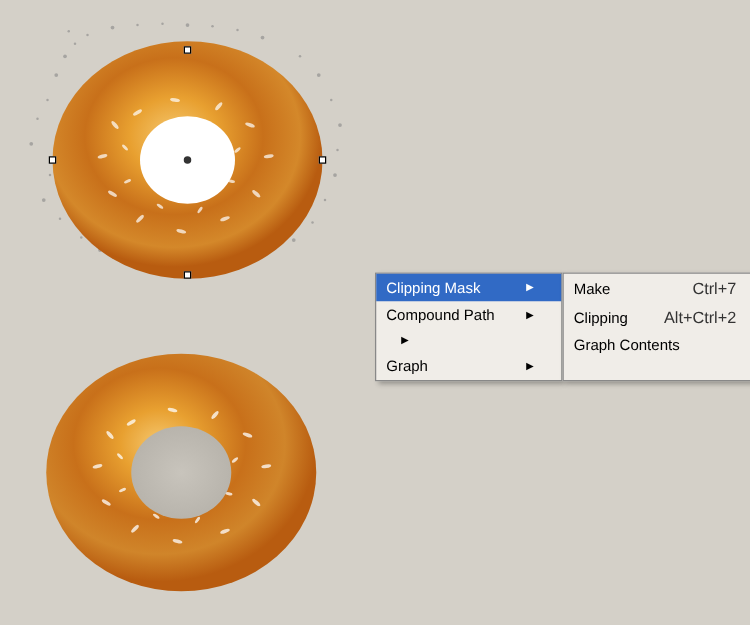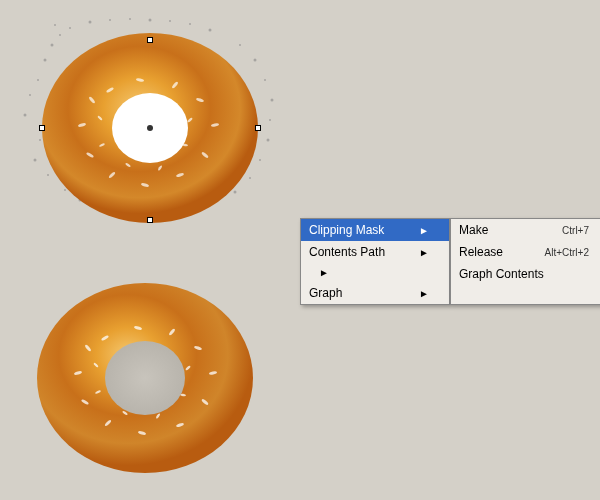--- a/index.html
+++ b/index.html
@@ -94,21 +94,21 @@
       justify-content: space-between;
     }
 
     .menu-item-label {
       flex: 1;
     }
 
     .menu-item-shortcut {
       margin-left: 20px;
       color: #333;
-      font-size: 10px;
+      font-size: 13px;
     }
 
     
     .handle {
       width: 6px;
       height: 6px;
       background: white;
       border: 1px solid black;
       position: absolute;
       transform: translate(-50%, -50%);
@@ -269,39 +269,39 @@
   </div>
 
   <div class="context-menu">
 
     <div class="menu-primary">
       <div class="menu-item active">
         <span class="menu-item-label">Clipping Mask</span>
         <span class="arrow">►</span>
       </div>
       <div class="menu-item">
-        <span class="menu-item-label">Contents Path</span>
+        <span class="menu-item-label">Compound Path</span>
         <span class="arrow">►</span>
       </div>
       <div class="menu-item">
         <span class="arrow">►</span>
       </div>
       <div class="menu-item">
         <span class="menu-item-label">Graph</span>
         <span class="arrow">►</span>
       </div>
     </div>
 
     <div class="menu-secondary">
       <div class="menu-item">
         <span class="menu-item-label">Make</span>
         <span class="menu-item-shortcut">Ctrl+7</span>
       </div>
       <div class="menu-item">
-        <span class="menu-item-label">Release</span>
+        <span class="menu-item-label">Clipping</span>
         <span class="menu-item-shortcut">Alt+Ctrl+2</span>
       </div>
       <div class="menu-item">
         <span class="menu-item-label">Graph Contents</span>
         <span class="menu-item-shortcut"></span>
       </div>
     </div>
   </div>
 
 </div>

